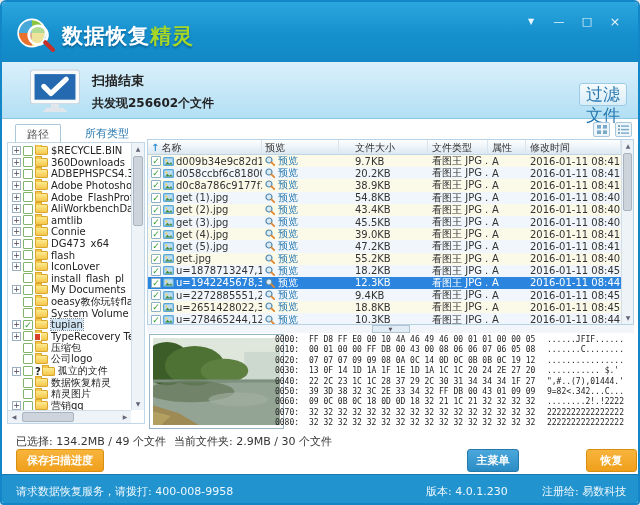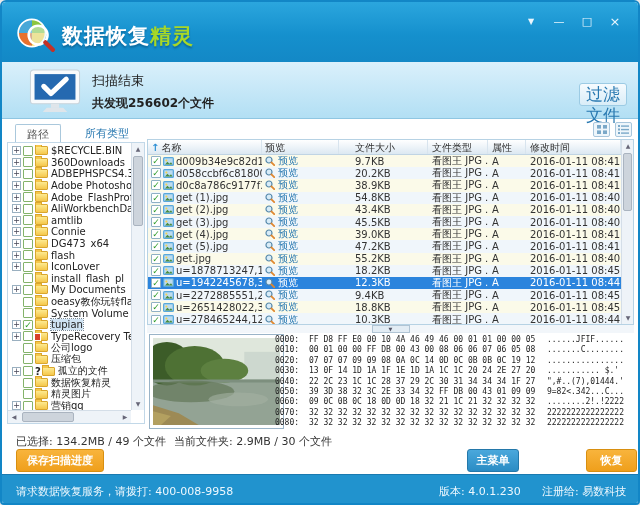--- a/index.html
+++ b/index.html
@@ -16,21 +16,21 @@
   .logo{position:absolute;left:13px;top:12px;width:42px;height:38px;}
   .apptitle{position:absolute;left:60px;top:20px;font-size:21px;font-weight:bold;color:#fff;
             text-shadow:0 2px 2px rgba(0,60,100,.45);letter-spacing:1px;}
   .apptitle .accent{color:var(--accent-green);}
   .winctl{position:absolute;top:12px;right:14px;display:flex;gap:10px;}
   .winctl span{width:18px;height:16px;color:#eaf6fd;font-size:11px;line-height:16px;text-align:center;cursor:default;}
   
   .scanbar{position:absolute;left:0;top:60px;right:0;height:57px;
            background:linear-gradient(#daf0fb,#b2dff4);border-bottom:1px solid #8fc6e2;}
   .monitor{position:absolute;left:27px;top:7px;width:52px;height:45px;}
-  .scantitle{position:absolute;left:90px;top:10px;font-size:13px;font-weight:normal;color:#222;}
+  .scantitle{position:absolute;left:90px;top:10px;font-size:13px;font-weight:bold;color:#222;}
   .scansub{position:absolute;left:90px;top:33px;font-size:12px;font-weight:bold;color:#222;}
   .filterbtn{position:absolute;right:11px;top:21px;width:48px;height:23px;
              background:linear-gradient(#f6fbfe,#d9edf8);border:1px solid #9ccbe4;border-radius:3px;
              color:#2878b0;font-size:17px;text-align:center;line-height:21px;cursor:pointer;}
   
   .sidebar{position:absolute;left:5px;top:122px;width:138px;height:300px;}
   .tabs{position:absolute;left:0;top:0;right:0;height:18px;font-size:11px;}
   .tab-active{position:absolute;left:8px;top:0;padding:2px 11px 3px;background:#fff;
               border:1px solid #aac8dc;border-bottom:none;border-radius:2px 2px 0 0;color:#555;cursor:pointer;}
   .tab-link{position:absolute;left:78px;top:2px;color:#2878b0;cursor:pointer;}
@@ -108,21 +108,21 @@
   .btn-save{left:14px;width:88px;}
   .btn-menu{left:465px;width:52px;}
   .btn-prev{left:525px;width:52px;margin-top:28px;}
   .btn-recover{left:584px;width:51px;}
   
   .footer{position:absolute;left:0;right:0;top:472px;height:33px;background:var(--footer-blue);
           border-top:1px solid #1a7ab0;color:#eef8fe;font-size:11px;}
   .ft-service{position:absolute;left:14px;top:9px;}
   .qqbtn{position:absolute;left:244px;top:6px;width:104px;height:20px;background:#f6fbfe;border:1px solid #a8cce0;
          border-radius:2px;color:#2878b0;display:flex;align-items:center;justify-content:center;gap:3px;cursor:pointer;}
-  .ft-version{position:absolute;left:437px;top:9px;}
+  .ft-version{position:absolute;left:424px;top:9px;}
   .ft-reg{position:absolute;left:540px;top:9px;}
 </style>
 </head>
 <body>
 
 <div class="window">
 
   <div class="titlebar">
     <svg class="logo" viewBox="0 0 40 36">
       <path d="M16 5 A13 13 0 0 1 29 18 L16 18 Z" fill="#8cc63f"></path>
@@ -261,27 +261,27 @@
           <div class="trow">
             <span class="texp">+</span>
             <span class="tchk"></span>
             <span class="tfold redbadge"></span>
             <span class="tlabel">TypeRecovery Test</span>
           </div>
           <div class="trow">
             <span class="texp noexp"></span>
             <span class="tchk"></span>
             <span class="tfold"></span>
+            <span class="tlabel">压缩包</span>
+          </div>
+          <div class="trow">
+            <span class="texp noexp"></span>
+            <span class="tchk"></span>
+            <span class="tfold"></span>
             <span class="tlabel">公司logo</span>
-          </div>
-          <div class="trow">
-            <span class="texp noexp"></span>
-            <span class="tchk"></span>
-            <span class="tfold"></span>
-            <span class="tlabel">压缩包</span>
           </div>
           <div class="trow">
             <span class="texp">+</span>
             <span class="tchk"></span>
             <span class="tq">?</span>
             <span class="tfold"></span>
             <span class="tlabel">孤立的文件</span>
           </div>
           <div class="trow">
             <span class="texp noexp"></span>

